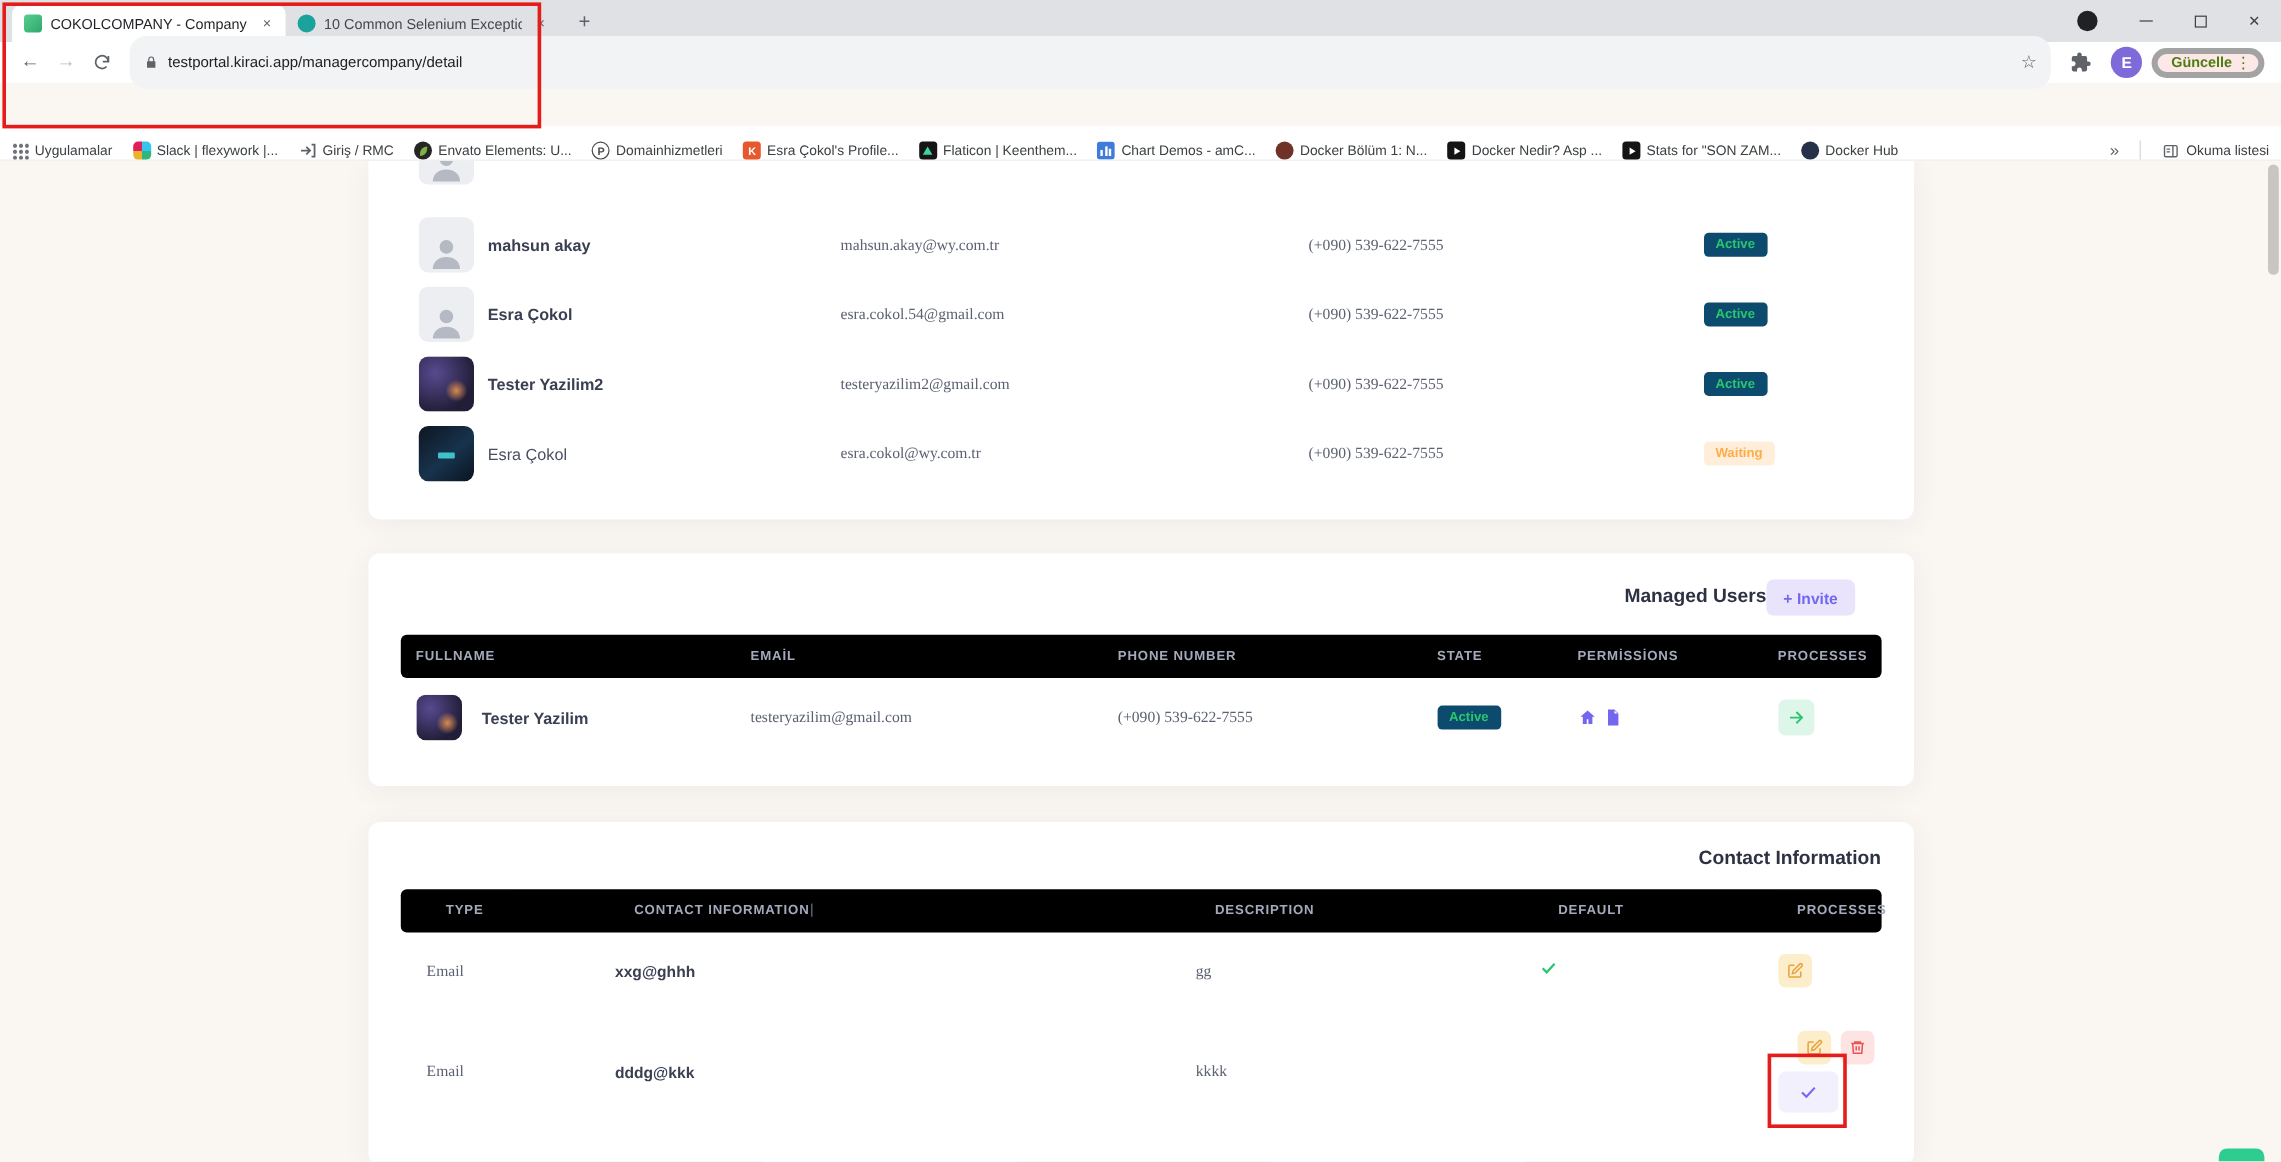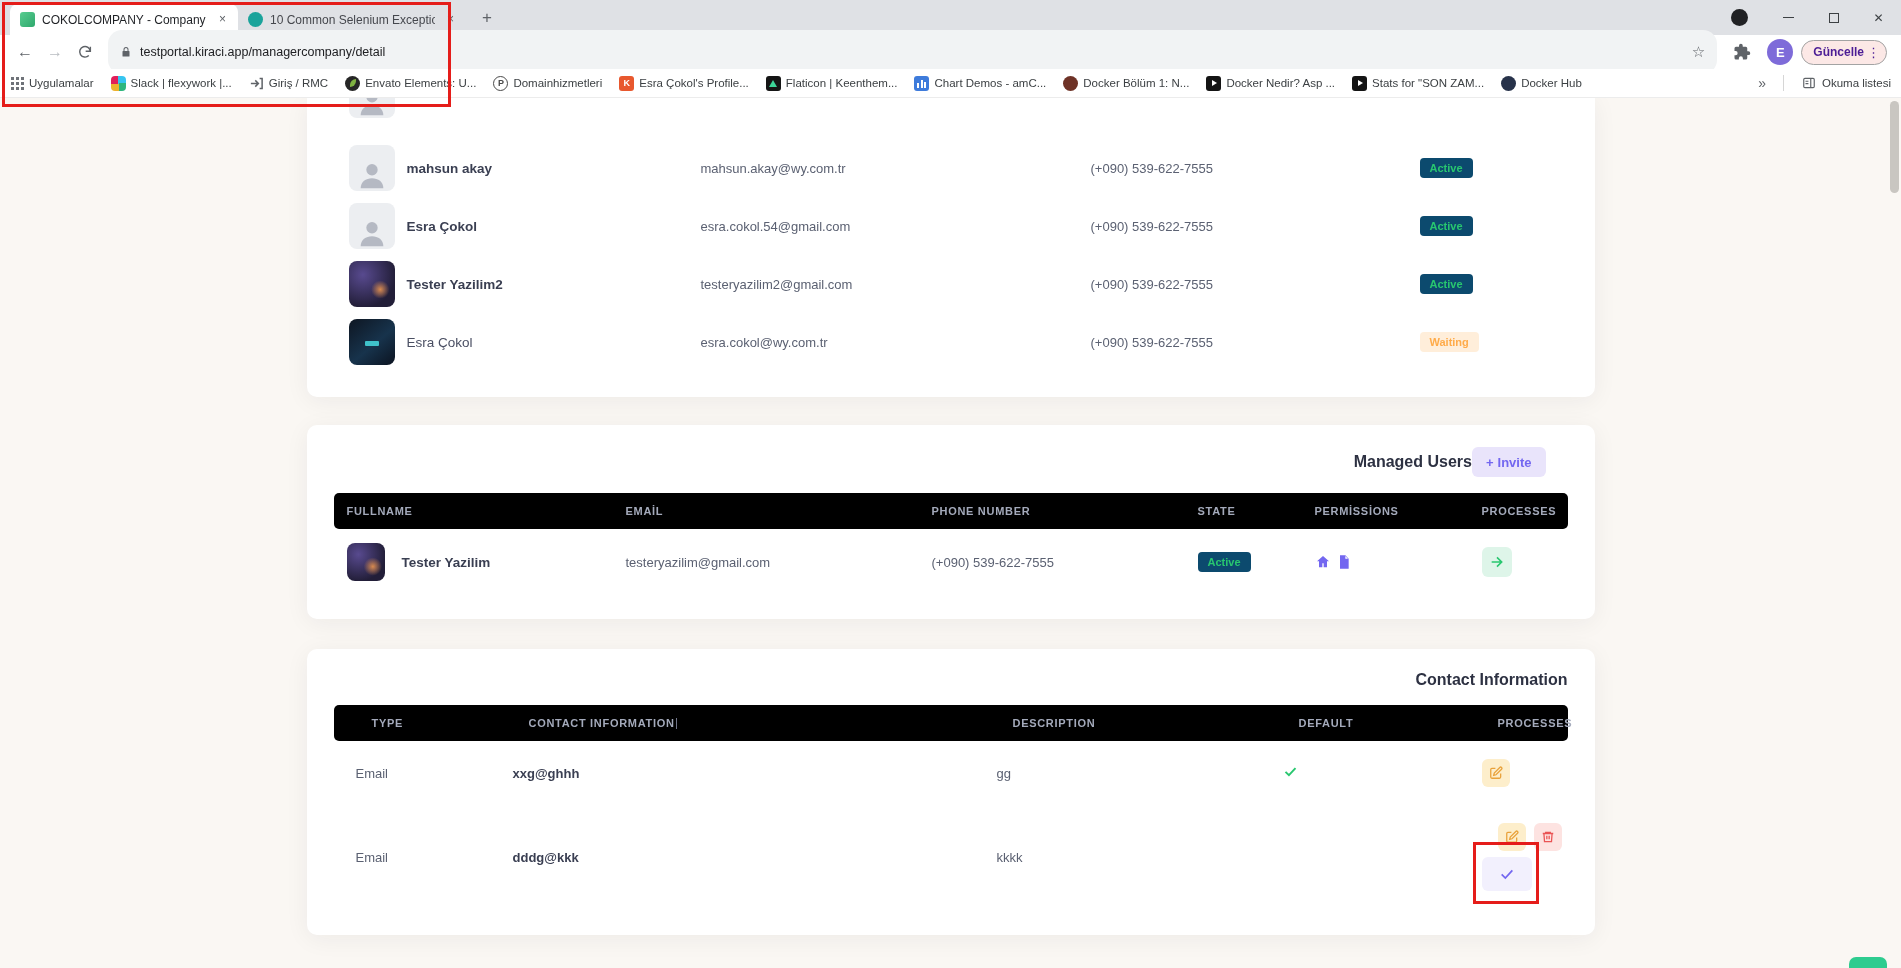--- a/index.html
+++ b/index.html
@@ -28,25 +28,25 @@
   
   .toolbar { height:34px; background:#fff; display:flex; align-items:center; padding:0 10px; flex:none; }
   .navbtn { width:30px; height:30px; display:flex; align-items:center; justify-content:center; font-size:16px; color:#5f6368; flex:none; }
   .navbtn.disabled { color:#b9bdc1; }
   .omnibox { flex:1; height:44px; background:#f1f3f4; border-radius:14px; display:flex; align-items:center; gap:8px; padding:0 12px; margin:0 8px; }
   .lock-ic { width:12px; height:12px; flex:none; display:flex; }
   .url-text { font-size:12.5px; color:#202124; flex:1; white-space:nowrap; overflow:hidden; }
   .star-ic { font-size:15px; color:#5f6368; flex:none; }
   .puzzle-ic { width:18px; height:18px; margin:0 8px; flex:none; display:flex; }
   .avatar-e { width:26px; height:26px; border-radius:50%; background:#7e6bd9; color:#fff; font-size:13px; font-weight:700; display:flex; align-items:center; justify-content:center; margin:0 8px; flex:none; }
-  .update-pill { height:25px; border:1px solid #a3a3a3; background:#fce8e6; color:#4c1d95; border-radius:13px; padding:0 6px 0 11px; display:flex; align-items:center; gap:3px; font-size:12px; font-weight:700; margin-right:4px; flex:none; }
+  .update-pill { height:25px; border:5px solid #a3a3a3; background:#fce8e6; color:#4d7c0f; border-radius:13px; padding:0 6px 0 11px; display:flex; align-items:center; gap:3px; font-size:12px; font-weight:700; margin-right:4px; flex:none; }
   .kebab { font-size:13px; font-weight:400; }
 
   
-  .bookmarks { height:29px; background:#fff; border-bottom:1px solid #ececec; display:flex; align-items:center; padding:0 10px; gap:17px; font-size:11.5px; color:#3c4043; flex:none; }
+  .bookmarks { height:29px; background:#fff; border-bottom:1px solid #ececec; display:flex; align-items:flex-end; padding:0 10px; gap:17px; font-size:11.5px; color:#3c4043; flex:none;margin-top:36px; }
   .bm { display:flex; align-items:center; gap:5px; white-space:nowrap; }
   .ico { width:15px; height:15px; border-radius:3px; position:relative; flex:none; }
   .ico-grid { width:14px; height:14px; border-radius:0; background-image:radial-gradient(circle,#6f7379 1.5px,transparent 1.9px); background-size:5px 5px; background-position:0 0; }
   .ico-slack { background:conic-gradient(#36c5f0 0 25%, #2eb67d 0 50%, #ecb22e 0 75%, #e01e5a 0); border-radius:4px; }
   .ico-login { display:flex; }
   .ico-envato { background:#262626; border-radius:50%; }
   .ico-envato::after { content:''; position:absolute; left:4.5px; top:3.5px; width:6px; height:8px; background:#7fb241; border-radius:6px 0 6px 0; }
   .ico-pcircle { border:1.6px solid #4a4a4a; border-radius:50%; }
   .ico-pcircle::after { content:"P"; position:absolute; inset:0; display:flex; align-items:center; justify-content:center; font-size:9px; font-weight:700; color:#4a4a4a; }
   .ico-k { background:#e8582e; }
@@ -71,21 +71,21 @@
   .card-users { border-radius:0 0 10px 10px; padding:0 42px 26px; margin-bottom:28px; }
   .partial-row { height:20px; overflow:hidden; margin-bottom:21px; }
   .partial-row .avatar { margin-top:-26px; }
   .urow { display:grid; grid-template-columns:58px 294px 390px 329px 1fr; align-items:center; height:58px; }
   .avatar { width:46px; height:46px; border-radius:8px; background:#eceef1; display:flex; align-items:flex-end; justify-content:center; overflow:hidden; }
   .avatar svg { width:34px; height:34px; }
   .avatar.photo { background:radial-gradient(14px 14px at 68% 62%, #d88a4f, transparent 65%), radial-gradient(circle at 30% 30%, #584a8f, #221e38 72%); }
   .avatar.photo-dark { background:linear-gradient(140deg,#0e1622,#17334c 55%,#0b1320); }
   .avatar.photo-dark::after { content:''; width:14px; height:5px; background:#3fc1c9; border-radius:1px; margin-bottom:19px; }
   .name { font-size:13.5px; font-weight:700; color:#3a3f52; }
-  .cell { font-size:13px; color:#5b6172; }
+  .cell { font-size:13px; color:#5b6172;font-family:Liberation Serif, serif; }
   .badge { display:inline-block; padding:4px 10px; border-radius:4px; font-size:11px; font-weight:700; justify-self:start; }
   .badge.active { background:#0c4a6e; color:#28c76f; }
   .badge.waiting { background:#ffeeda; color:#ffab49; }
 
   
   .card-managed { padding:22px 27px 24px; margin-bottom:30px; }
   .title-row { display:flex; align-items:center; justify-content:flex-end; padding-right:22px; margin-bottom:16px; }
   .card-title { font-size:16px; font-weight:700; color:#2d3142; }
   .invite-btn { background:#e9e4fb; color:#7367f0; font-size:13px; font-weight:700; height:30px; padding:0 14px; border-radius:6px; display:flex; align-items:center; gap:4px; border:none; cursor:pointer; font-family:inherit; }
   .thead { background:#000000; border-radius:5px; height:36px; display:grid; align-items:center; font-size:11px; font-weight:700; color:#a4aabb; letter-spacing:.7px; }

